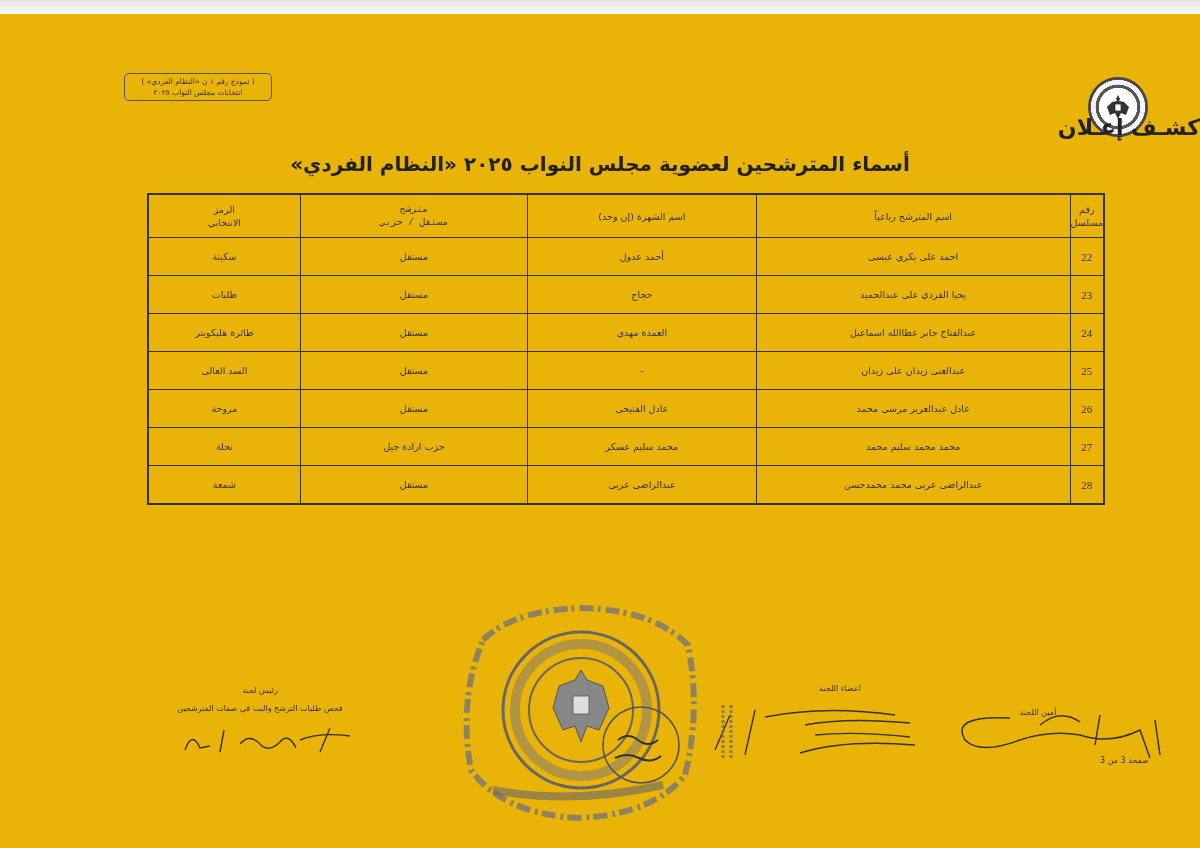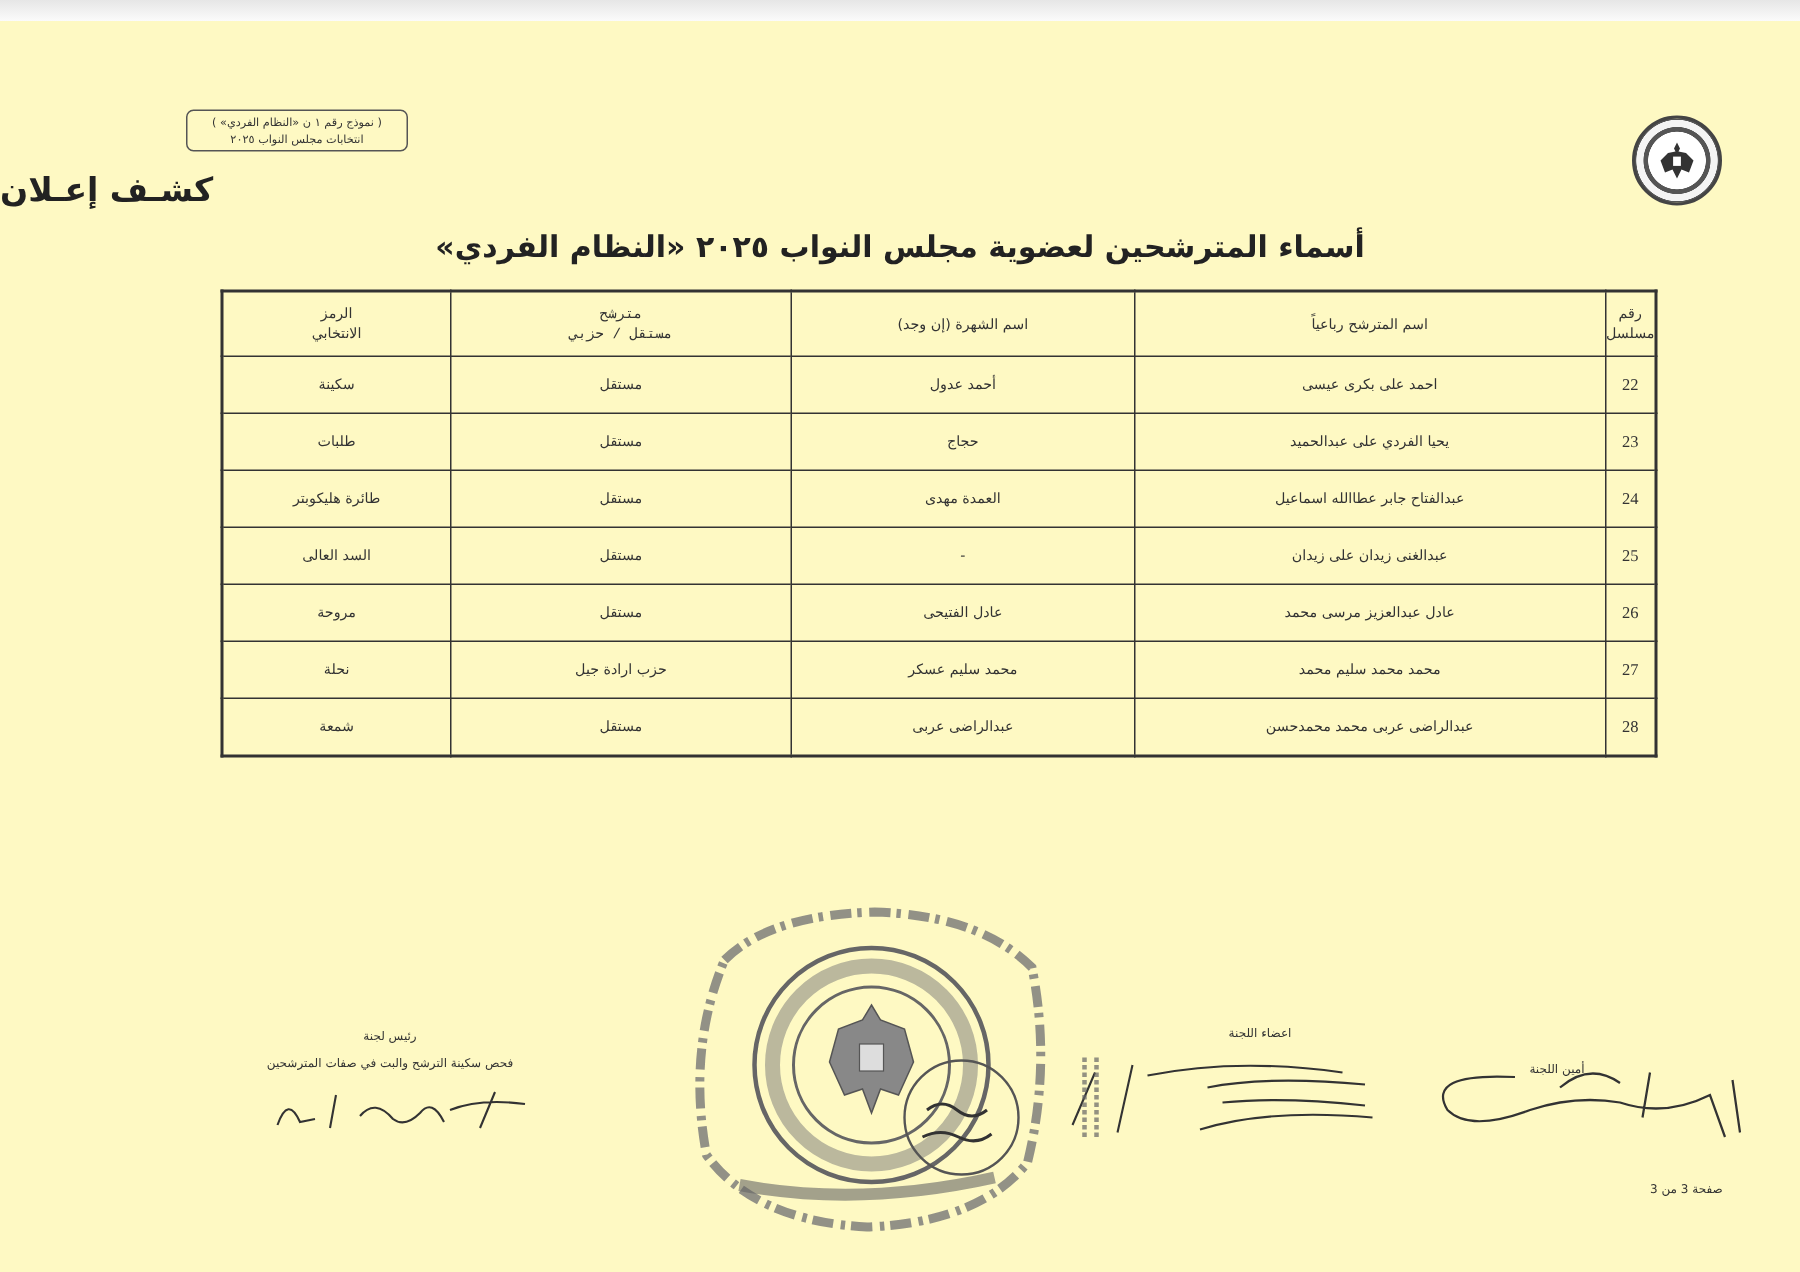--- a/index.html
+++ b/index.html
@@ -3,40 +3,40 @@
 <meta charset="utf-8">
 <style>
   html, body { margin: 0; padding: 0; }
   body {
     width: 1200px; height: 848px; overflow: hidden;
     background: #fbfbfb;
     font-family: "DejaVu Sans", sans-serif;
     color: #2a2a2a;
     position: relative;
   }
-  .page { position: absolute; inset: 0; background: #fef9c3; }
+  .page { position: absolute; inset: 0; background: #eab308; }
   .top-strip {
     position: absolute; left: 0; top: 0; width: 1200px; height: 14px;
     background: linear-gradient(#e6e6e6, #fbfbfb);
   }
   .form-box {
     position: absolute; left: 124px; top: 73px; width: 148px; height: 28px;
     border: 1.5px solid #555; border-radius: 5px; box-sizing: border-box;
     text-align: center; direction: rtl;
     font-size: 7.5px; line-height: 11px; padding-top: 2px; color: #333;
   }
   .emblem {
     position: absolute; left: 1088px; top: 77px; width: 60px; height: 60px;
     border-radius: 50%; border: 2px solid #444; box-sizing: border-box;
     background: radial-gradient(circle, #fff 0 48%, #555 49% 56%, #f4f4f4 57% 68%, #555 69% 72%, #fff 73%);
     display: flex; align-items: center; justify-content: center;
   }
   .emblem svg { width: 26px; height: 28px; }
   .title {
-    position: absolute; left: 0; width: 1200px; top: 115px; text-align: left;
+    position: absolute; left: 0; width: 1200px; top: 115px; text-align: right;
     direction: rtl; font-size: 22px; font-weight: bold; color: #222;
   }
   .subtitle {
     position: absolute; left: 0; width: 1200px; top: 152px; text-align: center;
     direction: rtl; font-size: 20px; font-weight: bold; color: #222;
   }
   table.cands {
     position: absolute; left: 147px; top: 193px; width: 958px;
     border-collapse: collapse; direction: rtl;
     border: 2px solid #333;
@@ -56,21 +56,21 @@
 
   .stamp {
     position: absolute; left: 453px; top: 600px; width: 250px; height: 225px;
   }
   .sig-label {
     position: absolute; direction: rtl; font-size: 8px; color: #333; text-align: center;
   }
   .sig-svg { position: absolute; }
   .page-num {
     position: absolute; left: 1100px; top: 756px; direction: rtl;
-    font-size: 8px; color: #333; margin-top: 32px;
+    font-size: 8px; color: #333;
   }
 </style>
 </head>
 <body>
 
 <div class="page">
   <div class="top-strip"></div>
 
   <div class="form-box">
     <div>( نموذج رقم ١ ن «النظام الفردي» )</div>
@@ -170,21 +170,21 @@
     <circle cx="128" cy="110" r="52" fill="none" stroke="#666" stroke-width="2"></circle>
     <path d="M128 70 L134 80 L150 86 L156 108 L146 130 L134 126 L128 142 L122 126 L110 130 L100 108 L106 86 L122 80 Z" fill="#888" stroke="#555" stroke-width="1"></path>
     <rect x="120" y="96" width="16" height="18" fill="#ddd" stroke="#555" stroke-width="0.8"></rect>
     <circle cx="188" cy="145" r="38" fill="none" stroke="#555" stroke-width="1.6"></circle>
     <path d="M165 140 q10 -8 20 0 t20 0" fill="none" stroke="#333" stroke-width="2"></path>
     <path d="M162 158 q12 -6 24 0 t22 -2" fill="none" stroke="#333" stroke-width="2"></path>
     <path d="M40 190 Q120 205 210 185" fill="none" stroke="#666" stroke-width="8" opacity="0.6"></path>
   </svg>
 
   <div class="sig-label" style="left:160px; top:686px; width:200px;">رئيس لجنة</div>
-  <div class="sig-label" style="left:150px; top:704px; width:220px;">فحص سكينة الترشح والبت في صفات المترشحين</div>
+  <div class="sig-label" style="left:150px; top:704px; width:220px;">فحص طلبات الترشح والبت في صفات المترشحين</div>
   <svg class="sig-svg" style="left:180px; top:722px;" width="175" height="38" viewBox="0 0 175 38">
     <path d="M5 28 Q12 8 20 26 L30 24 M44 8 L40 30 M60 22 Q70 10 82 24 Q90 30 100 20 Q108 10 116 26 M120 18 Q140 10 170 14 M140 30 L150 6" fill="none" stroke="#333" stroke-width="1.4"></path>
   </svg>
 
   <div class="sig-label" style="left:800px; top:684px; width:80px;">اعضاء اللجنة</div>
   <svg class="sig-svg" style="left:705px; top:695px;" width="220" height="70" viewBox="0 0 220 70">
     <path d="M10 55 L25 20 M40 60 L50 15 M60 22 Q120 10 190 20 M100 30 Q140 22 205 28 M95 58 Q140 44 210 50 M110 40 Q150 36 205 42" fill="none" stroke="#333" stroke-width="1.4"></path>
     <path d="M18 10 L18 65 M26 10 L26 65" stroke="#666" stroke-width="3" stroke-dasharray="3 2" opacity="0.7"></path>
   </svg>
 

